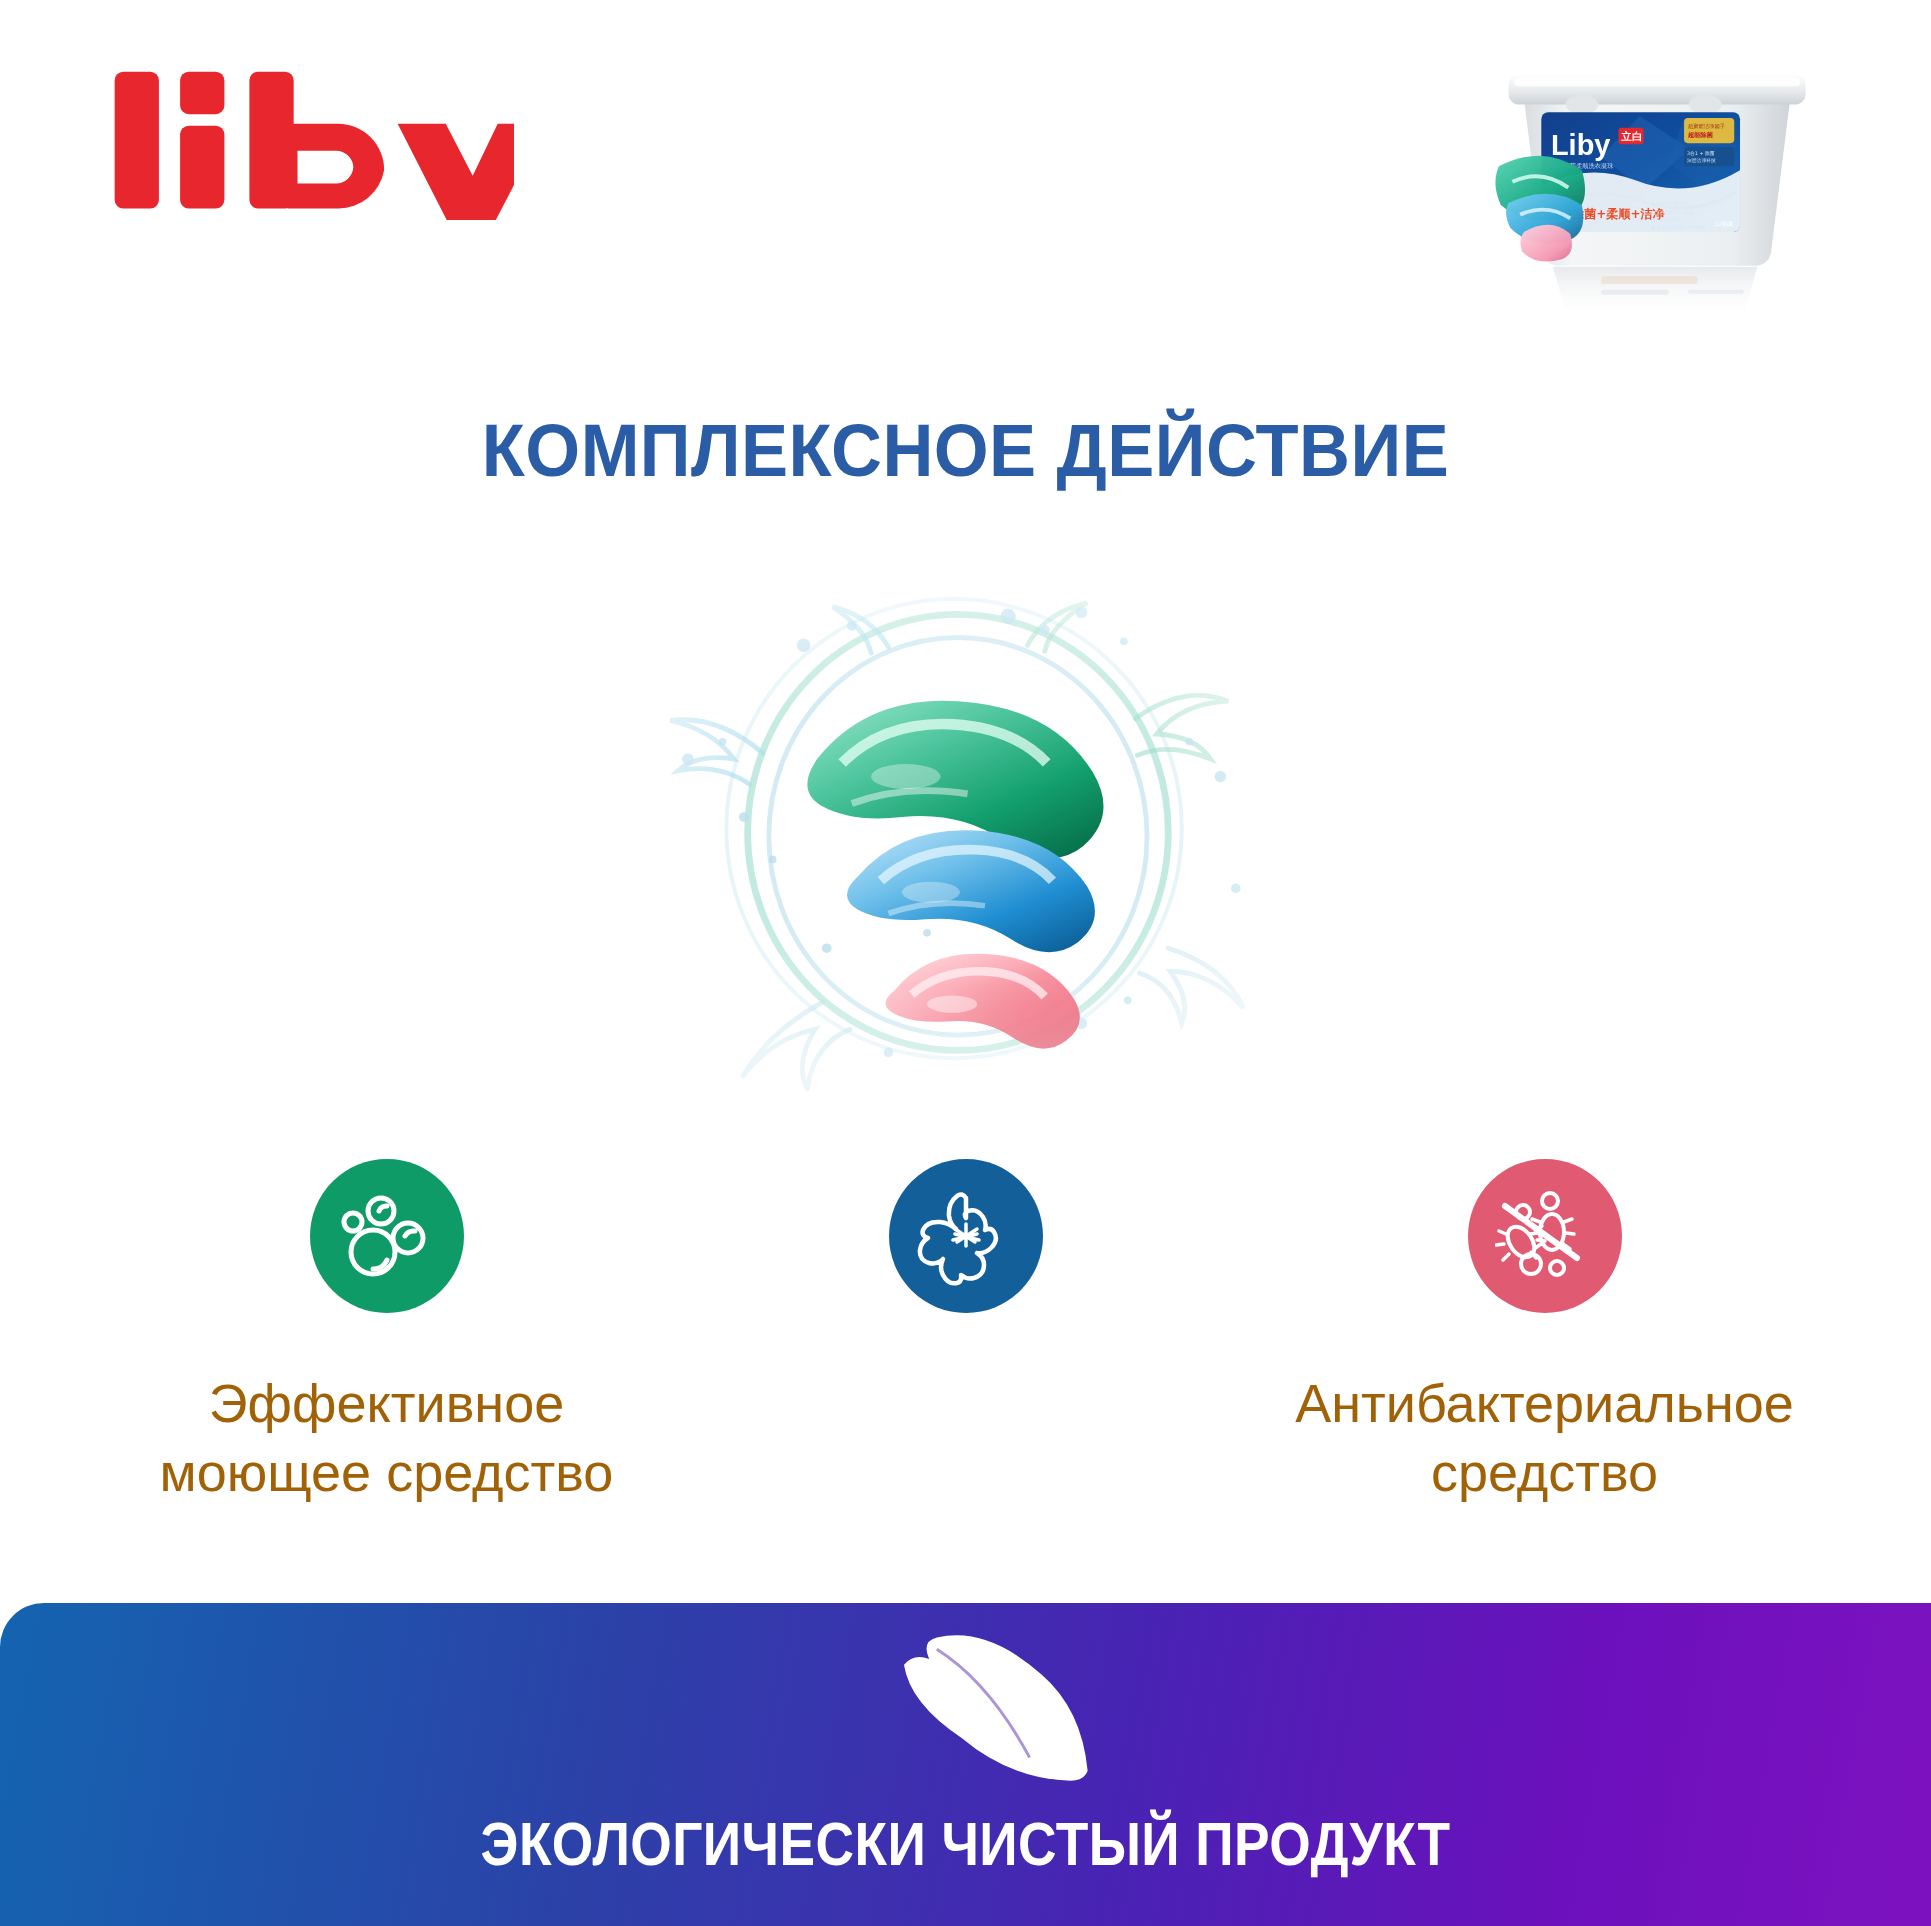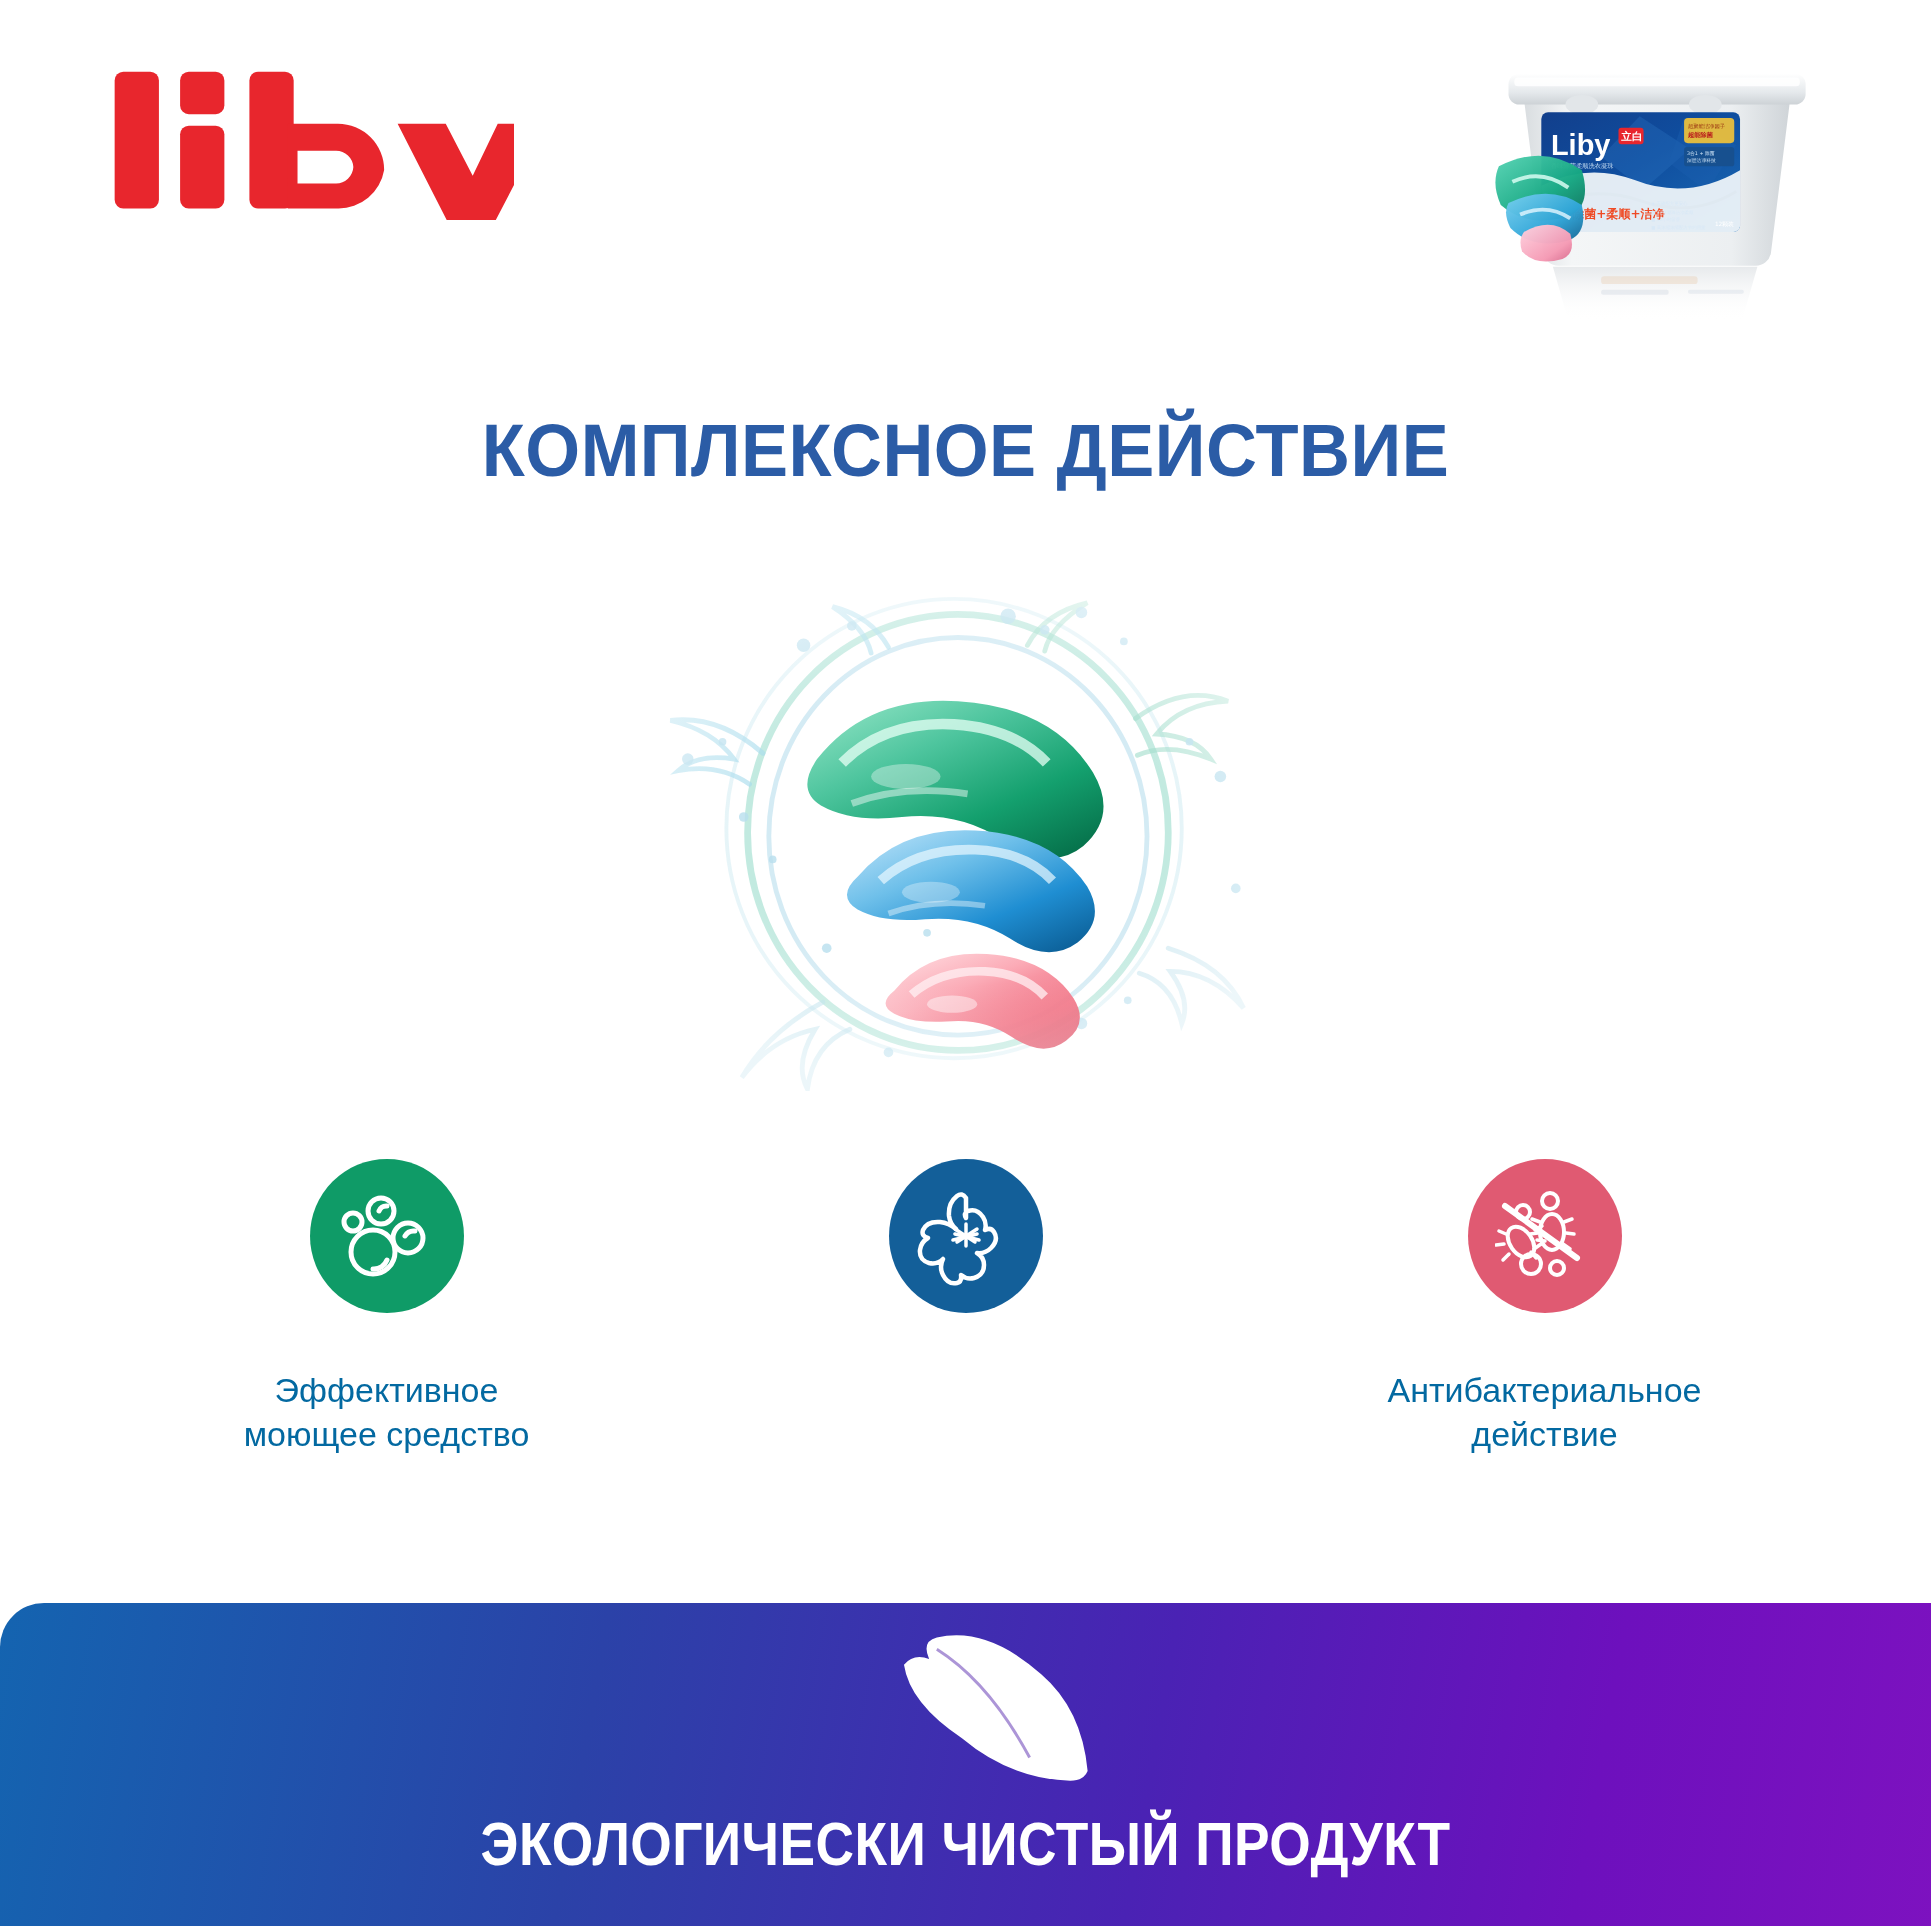--- a/index.html
+++ b/index.html
@@ -86,23 +86,23 @@
     height: 154px;
     border-radius: 50%;
     display: flex;
     align-items: center;
     justify-content: center;
   }
   .feature-icon svg { display: block; width: 100px; height: 100px; }
   .feature-label {
     margin-top: 56px;
     text-align: center;
-    font-size: 34px;
+    font-size: 54px;
     line-height: 1.28;
-    color: #0369a1;
+    color: #a16207;
     font-weight: 400;
     white-space: pre-line;
   }
 
   
   .eco-banner {
     position: absolute;
     left: 0;
     top: 1603px;
     width: 1931px;
@@ -412,21 +412,21 @@
             <circle cx="55" cy="15" r="8"></circle>
             <circle cx="28" cy="26" r="7"></circle>
             <circle cx="36" cy="78" r="10"></circle>
             <circle cx="62" cy="82" r="7"></circle>
 
             <path d="M10 20 L82 72" stroke-width="6"></path>
           </g>
         </svg>
       </div>
       <div class="feature-label">Антибактериальное
-действие</div>
+средство</div>
     </div>
 
   </div>
 
   <div class="eco-banner">
     <div class="eco-leaf">
       <svg viewBox="0 0 210 185" xmlns="http://www.w3.org/2000/svg">
         <path d="M16 42 q10 -12 26 -6 q-8 -18 8 -22 q52 -12 108 38 q42 36 48 100
                  q-4 10 -18 10 q-62 -2 -112 -44 Q22 82 16 42 z" fill="#ffffff"></path>
         <path d="M50 26 q54 34 96 112" fill="none" stroke="#5a2bb0" stroke-width="3" opacity="0.5"></path>

